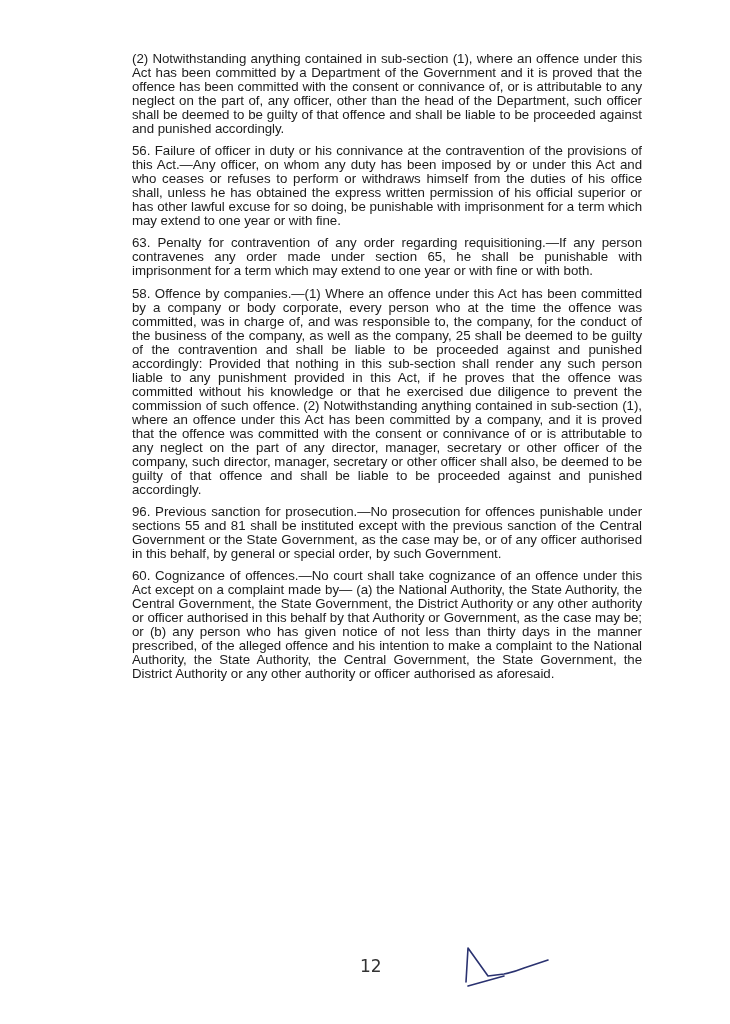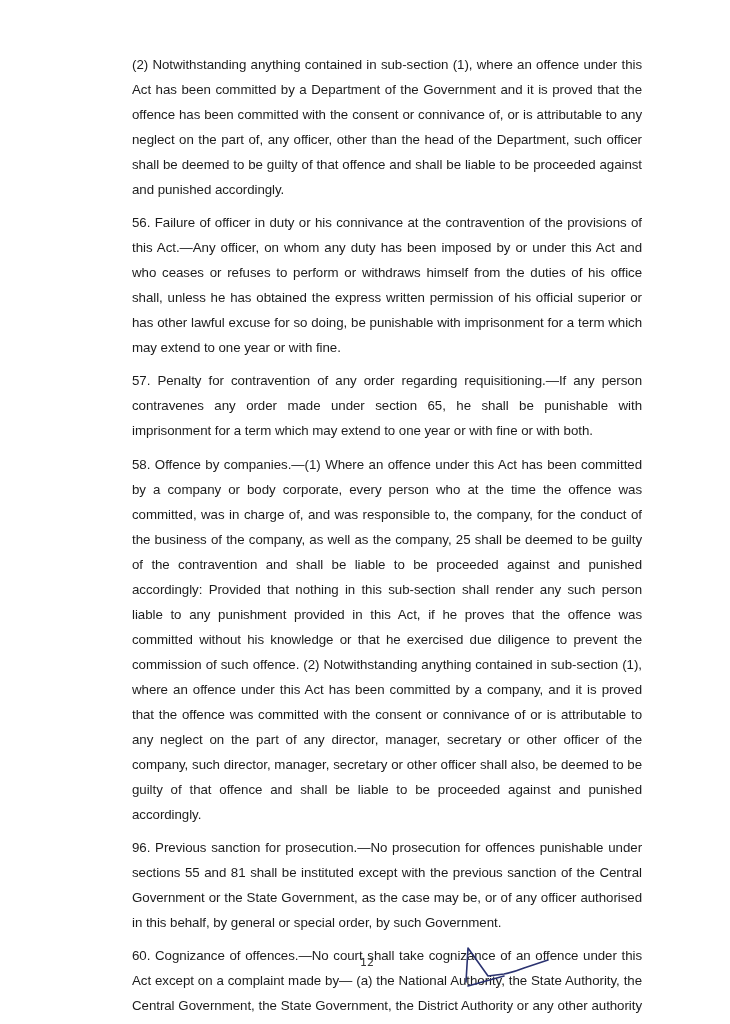--- a/index.html
+++ b/index.html
@@ -3,43 +3,43 @@
 <meta charset="utf-8">
 <style>
   html, body { margin: 0; padding: 0; }
   body {
     width: 730px; height: 1024px; background: #ffffff;
     font-family: "Liberation Sans", sans-serif;
     color: #1c1c1c; position: relative; overflow: hidden;
   }
   .page { position: absolute; left: 132px; top: 52px; width: 510px; }
   .para {
-    font-size: 13.3px; line-height: 25px; text-align: justify;
+    font-size: 13.3px; line-height: 14px; text-align: justify;
     margin: 0 0 8.2px 0; letter-spacing: -0.05px;
   }
   .head { font-weight: normal; }
   .em { font-style: italic; }
   .pageno {
     position: absolute; left: 360px; top: 956px;
-    font-family: "DejaVu Sans", sans-serif; font-size: 11px; color: #333;
+    font-family: "DejaVu Sans", sans-serif; font-size: 17px; color: #333;
   }
   .sig { position: absolute; left: 452px; top: 944px; width: 100px; height: 50px; }
 </style>
 </head>
 <body>
 
 <div class="page">
   <p class="para">
     <span>(2) Notwithstanding anything contained in sub-section (1), where an offence under this Act has been committed by a Department of the Government and it is proved that the offence has been committed with the consent or connivance of, or is attributable to any neglect on the part of, any officer, other than the head of the Department, such officer shall be deemed to be guilty of that offence and shall be liable to be proceeded against and punished accordingly.</span>
   </p>
   <p class="para">
     <span class="head">56. Failure of officer in duty or his connivance at the contravention of the provisions of this Act</span><span>.—Any officer, on whom any duty has been imposed by or under this Act and who ceases or refuses to perform or withdraws himself from the duties of his office shall, unless he has obtained the express written permission of his official superior or has other lawful excuse for so doing, be punishable with imprisonment for a term which may extend to one year or with fine.</span>
   </p>
   <p class="para">
-    <span class="head">57. Penalty for contravention of any order regarding requisitioning.—</span><span>If any person contravenes any order made under section 65, he shall be punishable with imprisonment for a term which may extend to one year or with fine or with both.</span>
+    <span class="head">63. Penalty for contravention of any order regarding requisitioning.—</span><span>If any person contravenes any order made under section 65, he shall be punishable with imprisonment for a term which may extend to one year or with fine or with both.</span>
   </p>
   <p class="para">
     <span class="head">58. Offence by companies.—</span><span>(1) Where an offence under this Act has been committed by a company or body corporate, every person who at the time the offence was committed, was in charge of, and was responsible to, the company, for the conduct of the business of the company, as well as the company, 25 shall be deemed to be guilty of the contravention and shall be liable to be proceeded against and punished accordingly: Provided that nothing in this sub-section shall render any such person liable to any punishment provided in this Act, if he proves that the offence was committed without his knowledge or that he exercised due diligence to prevent the commission of such offence. (2) Notwithstanding anything contained in sub-section (1), where an offence under this Act has been committed by a company, and it is proved that the offence was committed with the consent or connivance of or is attributable to any neglect on the part of any director, manager, secretary or other officer of the company, such director, manager, secretary or other officer shall also, be deemed to be guilty of that offence and shall be liable to be proceeded against and punished accordingly.</span>
   </p>
   <p class="para">
     <span class="head">96. Previous sanction for prosecution</span><span>.—No prosecution for offences punishable under sections 55 and 81 shall be instituted except with the previous sanction of the Central Government or the State Government, as the case may be, or of any officer authorised in this behalf, by general or special order, by such Government.</span>
   </p>
   <p class="para">
     <span class="head">60. Cognizance of offences</span><span>.—No court shall take cognizance of an offence under this Act except on a complaint made by— (a) the National Authority, the State Authority, the Central Government, the State Government, the District Authority or any other authority or officer authorised in this behalf by that Authority or Government, as the case may be; or (b) any person who has given notice of not less than thirty days in the manner prescribed, of the alleged offence and his intention to make a complaint to the National Authority, the State Authority, the Central Government, the State Government, the District Authority or any other authority or officer authorised as aforesaid.</span>
   </p>

